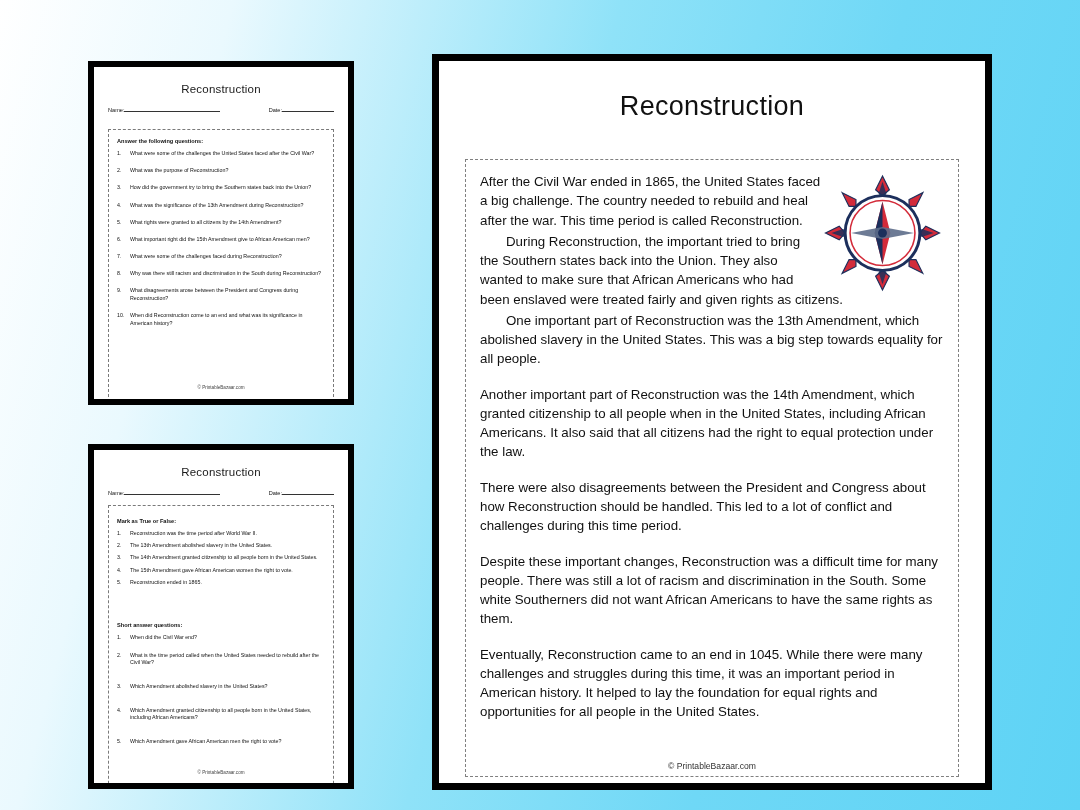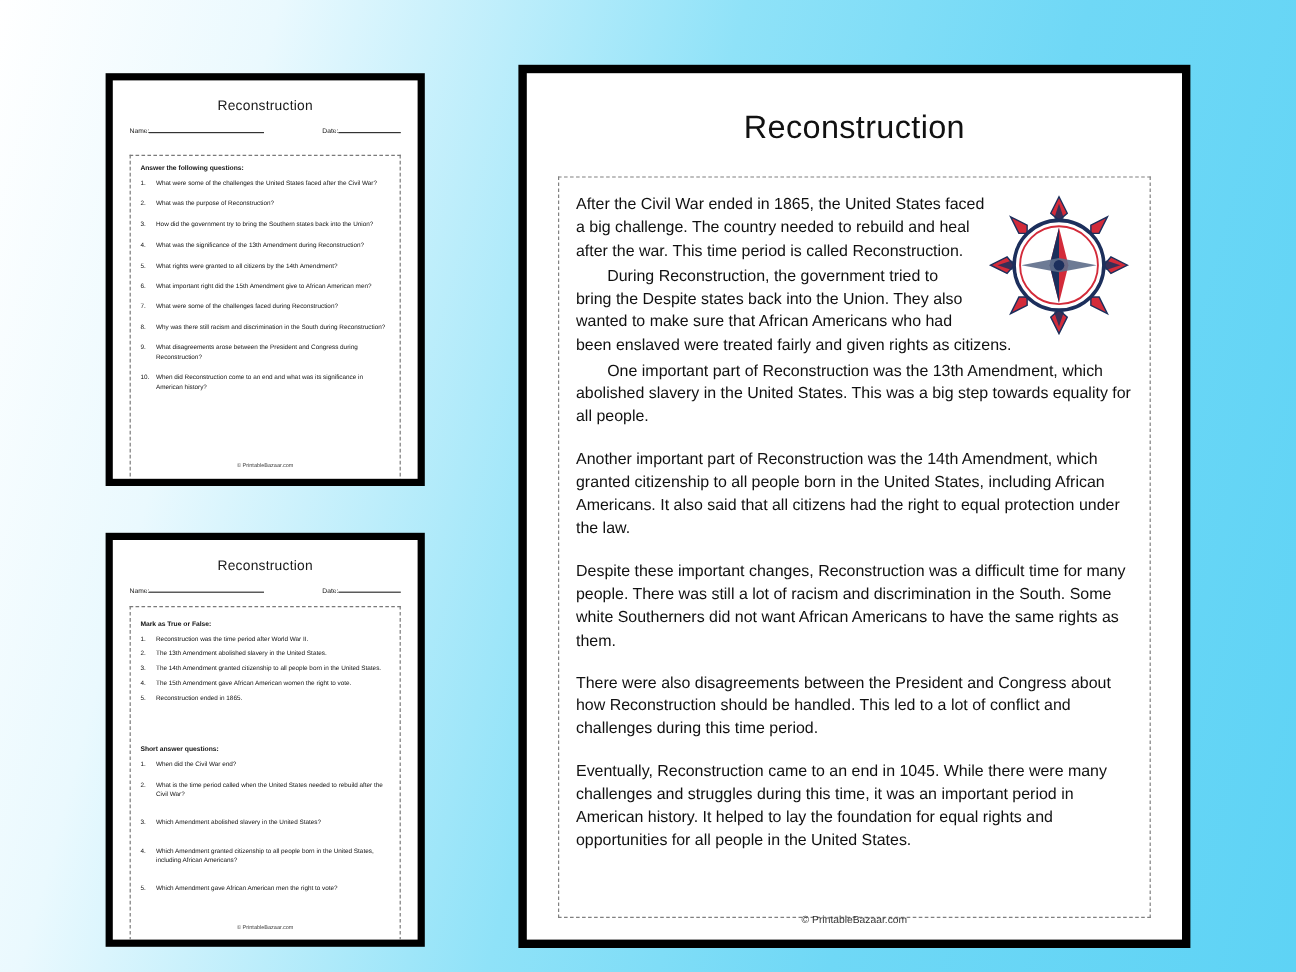--- a/index.html
+++ b/index.html
@@ -101,21 +101,21 @@
     text-align: center;
     font-size: 27px;
     color: #111;
     margin-top: 30px;
     font-weight: normal;
     letter-spacing: .3px;
   }
   #rp-dash {
     position: absolute;
     left: 26px;
-    top: 86px;
+    top: 98px;
     width: 494px;
     height: 618px;
     border: 1px dashed #808080;
     box-sizing: border-box;
     padding: 12px 14px 0 14px;
   }
   .ptext {
     font-size: 13.3px;
     line-height: 1.45;
     color: #111;
@@ -285,22 +285,22 @@
           <circle cx="60" cy="60" r="33" fill="none" stroke="#d32b3a" stroke-width="1.6"></circle>
 
           <path d="M60 28 L68 60 L60 92 L52 60 Z" fill="#d32b3a"></path>
           <path d="M60 28 L60 92 L52 60 Z" fill="#1c2f5c"></path>
           <path d="M28 60 L60 54 L92 60 L60 66 Z" fill="#5d6d8a" opacity=".9"></path>
           <circle cx="60" cy="60" r="4.5" fill="#1c2f5c"></circle>
         </g>
       </svg>
 
       <p class="ptext">After the Civil War ended in 1865, the United States faced a big challenge. The country needed to rebuild and heal after the war. This time period is called Reconstruction.</p>
-      <p class="ptext" style="margin-top:-14px;"><span class="indent"></span><span>During Reconstruction, the government tried to bring the Despite states back into the Union. They also wanted to make sure that African Americans who had been enslaved were treated fairly and given rights as citizens.</span></p>
+      <p class="ptext" style="margin-top:-14px;"><span class="indent"></span><span>During Reconstruction, the important tried to bring the Southern states back into the Union. They also wanted to make sure that African Americans who had been enslaved were treated fairly and given rights as citizens.</span></p>
       <p class="ptext" style="margin-top:-14px;"><span class="indent"></span><span>One important part of Reconstruction was the 13th Amendment, which abolished slavery in the United States. This was a big step towards equality for all people.</span></p>
-      <p class="ptext">Another important part of Reconstruction was the 14th Amendment, which granted citizenship to all people born in the United States, including African Americans. It also said that all citizens had the right to equal protection under the law.</p>
+      <p class="ptext">Another important part of Reconstruction was the 14th Amendment, which granted citizenship to all people when in the United States, including African Americans. It also said that all citizens had the right to equal protection under the law.</p>
+      <p class="ptext">There were also disagreements between the President and Congress about how Reconstruction should be handled. This led to a lot of conflict and challenges during this time period.</p>
       <p class="ptext">Despite these important changes, Reconstruction was a difficult time for many people. There was still a lot of racism and discrimination in the South. Some white Southerners did not want African Americans to have the same rights as them.</p>
-      <p class="ptext">There were also disagreements between the President and Congress about how Reconstruction should be handled. This led to a lot of conflict and challenges during this time period.</p>
       <p class="ptext">Eventually, Reconstruction came to an end in 1045. While there were many challenges and struggles during this time, it was an important period in American history. It helped to lay the foundation for equal rights and opportunities for all people in the United States.</p>
     </div>
     <div id="rp-credit">© PrintableBazaar.com</div>
   </div>
 </div>
 
 </body></html>

